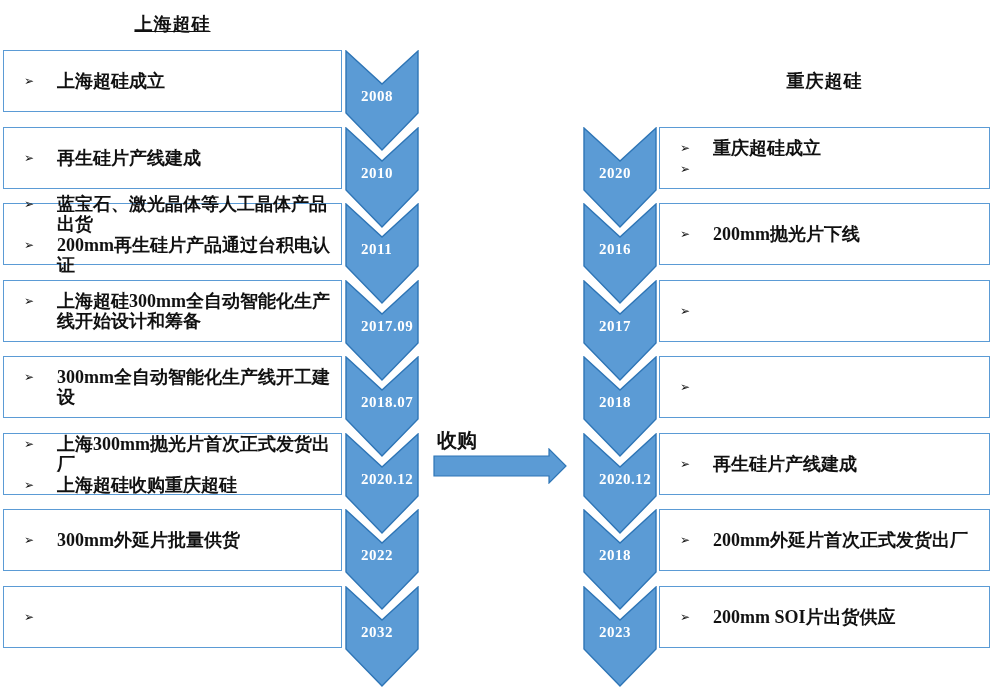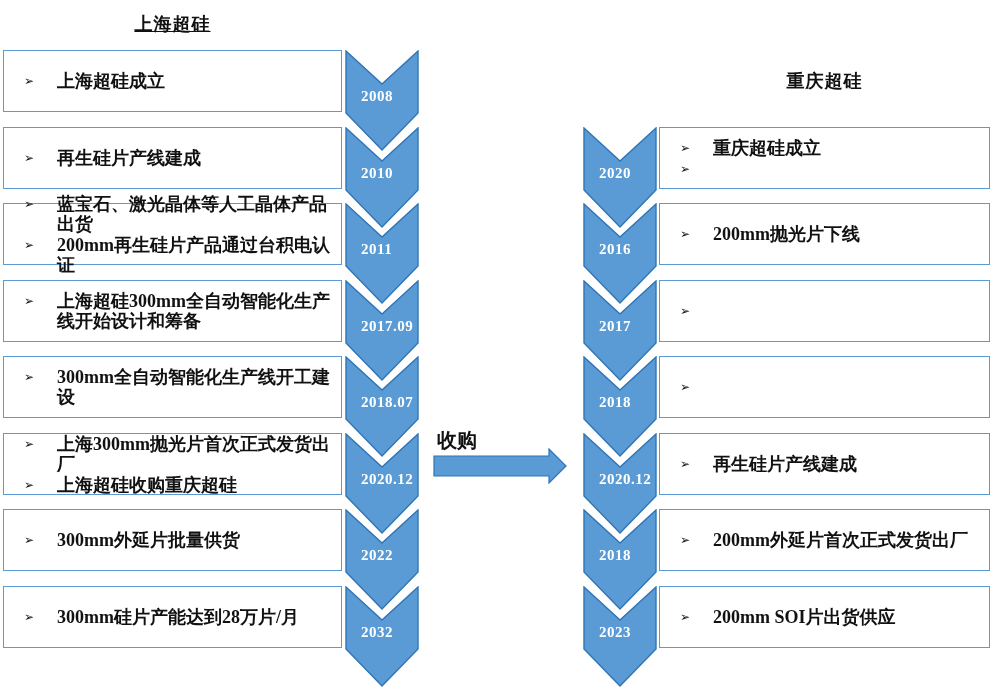--- a/index.html
+++ b/index.html
@@ -171,21 +171,20 @@
           <polygon points="1,1 37,34 73,1 73,63 37,100 1,63"></polygon>
         </svg>
       <div class="yr">2022</div>
     </div>
   </div>
 
   <div class="row left" style="top:586px">
     <div class="box">
       <div class="item">
           <span class="blt">➢</span>
-          <span class="txt">300mm硅片产能达到28万片/月</span>
         </div>
     </div>
     <div class="chev">
       <svg viewBox="0 0 74 101" preserveAspectRatio="none">
           <polygon points="1,1 37,34 73,1 73,63 37,100 1,63"></polygon>
         </svg>
       <div class="yr">2032</div>
     </div>
   </div>
 

